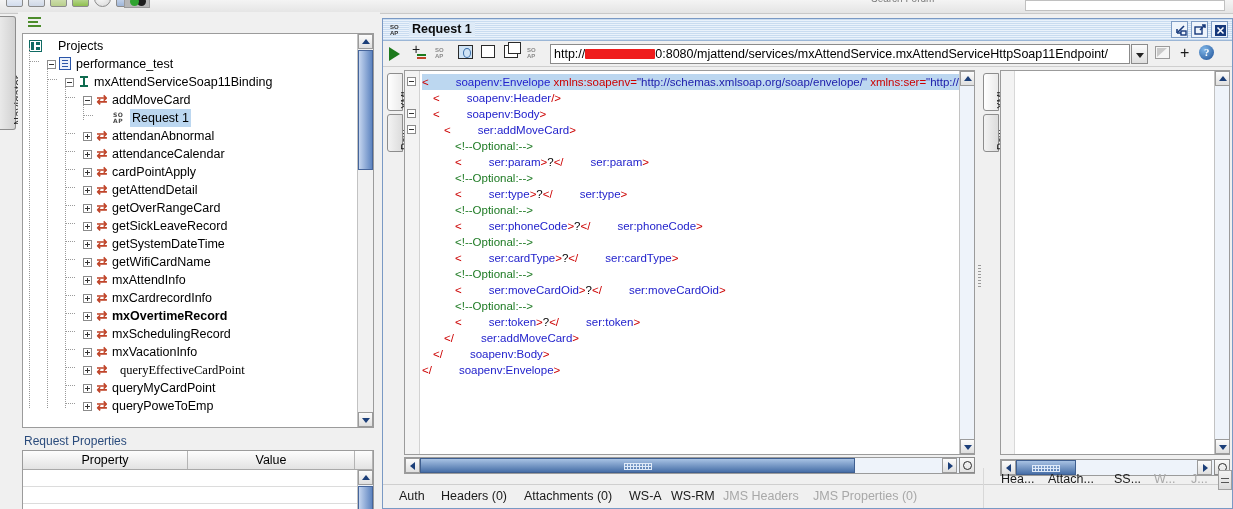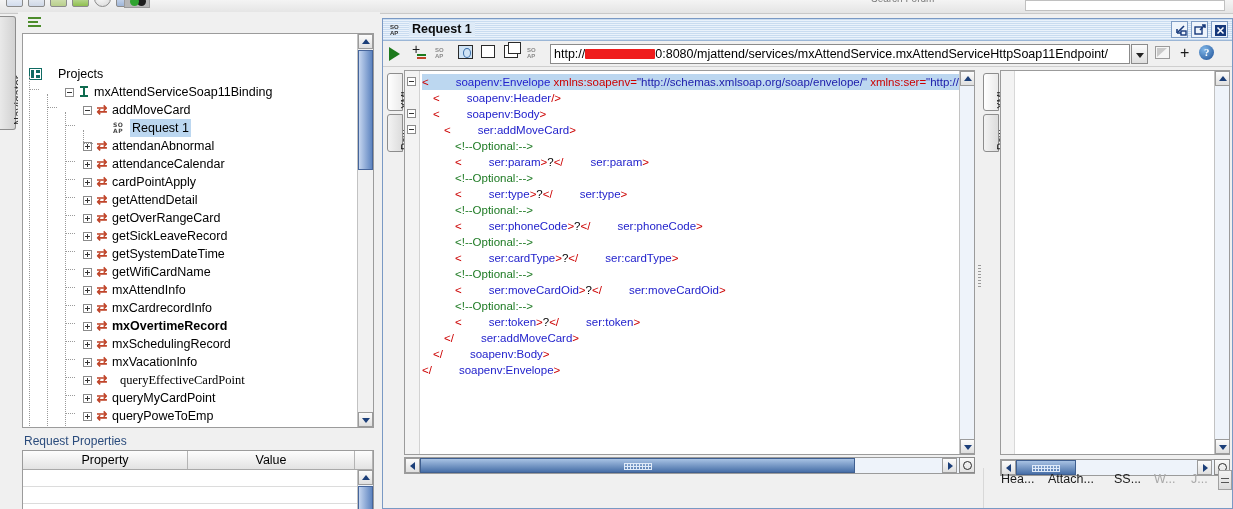--- a/index.html
+++ b/index.html
@@ -99,21 +99,21 @@
   .sb-arrow.down { bottom: 0; }
   .sb-arrow .tri { position: absolute; left: 3px; top: 4px; width: 0; height: 0; }
   .sb-arrow.up .tri { border-left: 4px solid transparent; border-right: 4px solid transparent; border-bottom: 5px solid #1c3f79; }
   .sb-arrow.down .tri { border-left: 4px solid transparent; border-right: 4px solid transparent; border-top: 5px solid #1c3f79; top: 5px; }
   .sb-thumb {
     position: absolute; left: 0; width: 15px;
     background: linear-gradient(to right,#c4d5ef,#5d84c0);
     border: 1px solid #46659b;
   }
 
-  .tree { position: absolute; left: 0; top: 0; right: 16px; padding: 3px 16px 0 4px; margin-top: 28px; }
+  .tree { position: absolute; left: 0; top: 0; right: 16px; padding: 3px 16px 0 4px; }
   .trow { position: relative; height: 18px; line-height: 18px; white-space: nowrap; font-size: 12.5px; }
   .trow .lbl { position: absolute; white-space: nowrap; }
   .trow.sel .lbl { background: #bcd7f0; padding: 0 2px; }
 
   .exp {
     position: absolute; width: 9px; height: 9px; top: 5px;
     border: 1px solid #8b8b8b; background: #fff;
   }
   .exp:before {
     content: ""; position: absolute; left: 1px; top: 3px; width: 5px; height: 1px; background: #333;
@@ -456,20 +456,25 @@
           <i></i>
           <i></i>
       </div>
     </div>
 
     <div class="tree-box">
       <div class="tree" id="tree-host">
           <div class="trow">
             <div class="ico ico-projects" style="left: 2px;"></div>
             <span class="lbl" style="left: 31px;">Projects</span>
+          </div>
+          <div class="trow">
+            <div class="exp" style="left: 20px;"></div>
+            <div class="ico ico-project" style="left: 32px;"></div>
+            <span class="lbl" style="left: 49px;">performance_test</span>
           </div>
           <div class="trow">
             <div class="exp" style="left: 38px;"></div>
             <div class="ico ico-binding" style="left: 50px;"></div>
             <span class="lbl" style="left: 67px;">mxAttendServiceSoap11Binding</span>
           </div>
           <div class="trow">
             <div class="exp" style="left: 56px;"></div>
             <div class="ico ico-op" style="left: 68px; transform: rotate(0deg);">⇄</div>
             <span class="lbl" style="left: 85px;">addMoveCard</span>
@@ -795,20 +800,31 @@
             <div class="hsb-thumb" style="left:15px;width:60px;"></div>
             <div class="hsb-arrow r">
                 <div class="tri"></div>
               </div>
           </div>
           <div class="zoom-btn"></div>
         </div>
       </div>
     </div>
 
+    <div class="bottom-tabs">
+      <div id="btabs-host">
+          <div class="btab" style="left: 16px;">Auth</div>
+          <div class="btab" style="left: 58px;">Headers (0)</div>
+          <div class="btab" style="left: 141px;">Attachments (0)</div>
+          <div class="btab" style="left: 246px;">WS-A</div>
+          <div class="btab" style="left: 288px;">WS-RM</div>
+          <div class="btab dim" style="left: 340px;">JMS Headers</div>
+          <div class="btab dim" style="left: 430px;">JMS Properties (0)</div>
+        </div>
+    </div>
     <div class="resp-bottom-tabs">
       <div id="rbtabs-host">
           <div class="btab" style="left: 17px;">Hea...</div>
           <div class="btab" style="left: 64px;">Attach...</div>
           <div class="btab" style="left: 130px;">SS...</div>
           <div class="btab dim" style="left: 170px;">W...</div>
           <div class="btab dim" style="left: 207px;">J...</div>
         </div>
       <div class="rb-sb"></div>
     </div>

